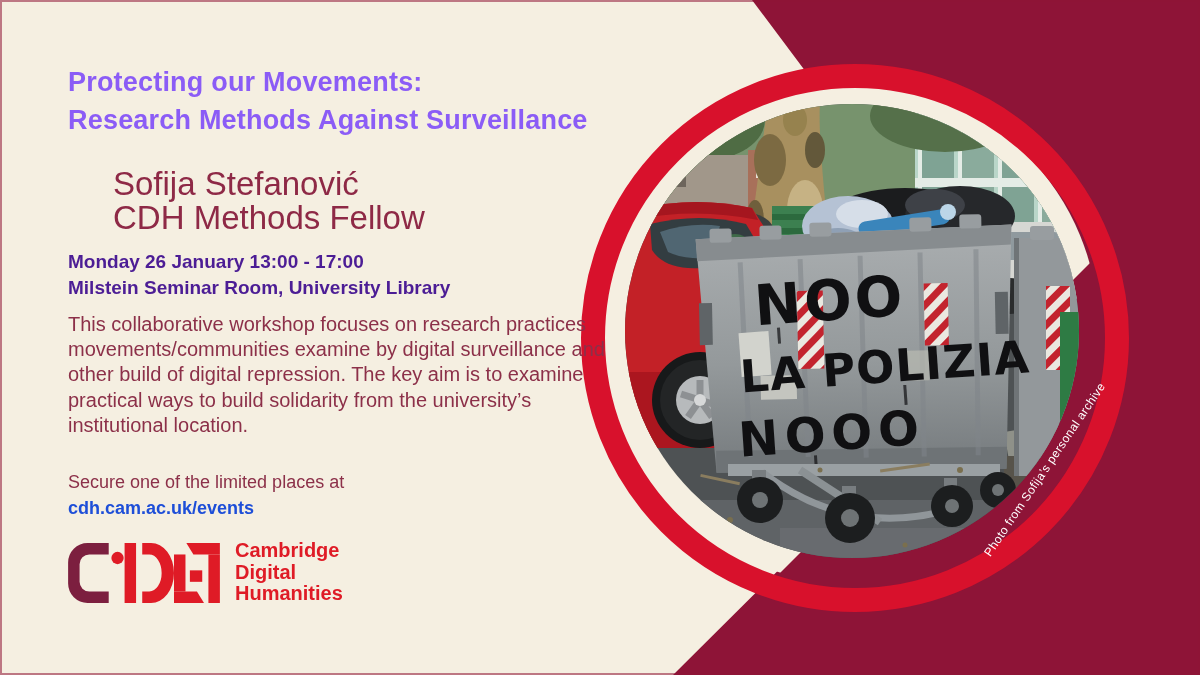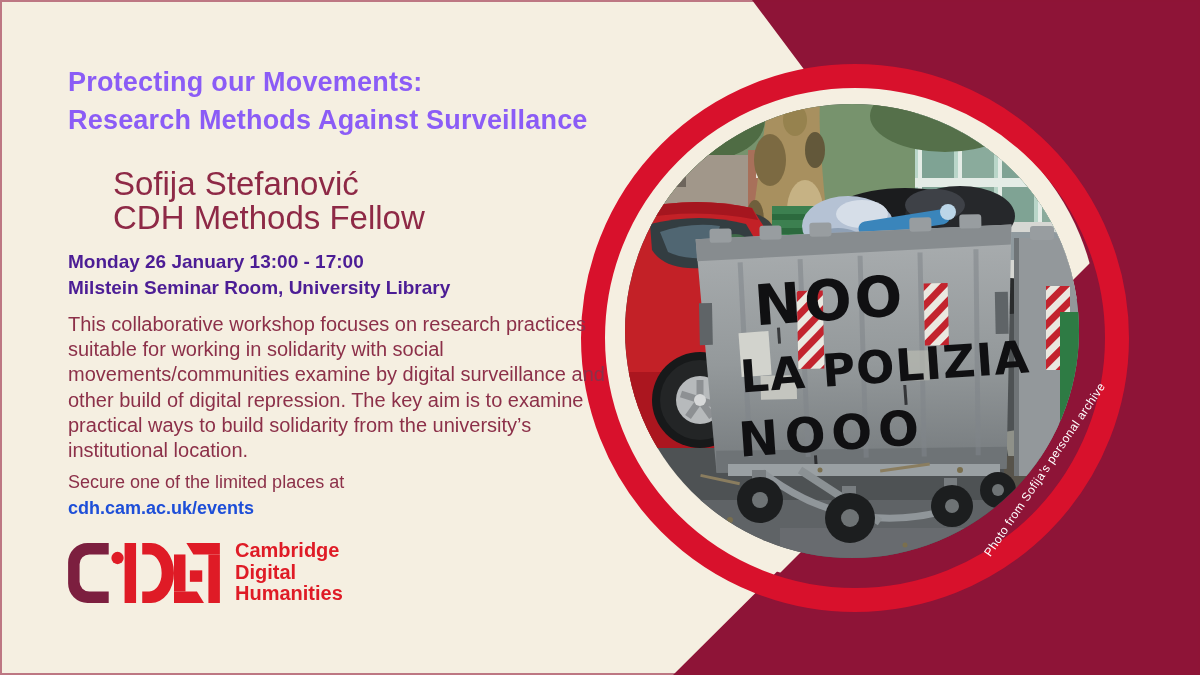--- a/index.html
+++ b/index.html
@@ -230,21 +230,20 @@
       <div>CDH Methods Fellow</div>
     </div>
 
     <div class="when">
       <div>Monday 26 January 13:00 - 17:00</div>
       <div>Milstein Seminar Room, University Library</div>
     </div>
 
     <div class="body-copy">
       <div>This collaborative workshop focuses on research practices</div>
-      <div>suitable for working in solidarity with social</div>
       <div>movements/communities examine by digital surveillance and</div>
       <div>other build of digital repression. The key aim is to examine</div>
       <div>practical ways to build solidarity from the university’s</div>
       <div>institutional location.</div>
     </div>
 
     <div class="cta">
       <div>Secure one of the limited places at</div>
       <div class="url">cdh.cam.ac.uk/events</div>
     </div>

